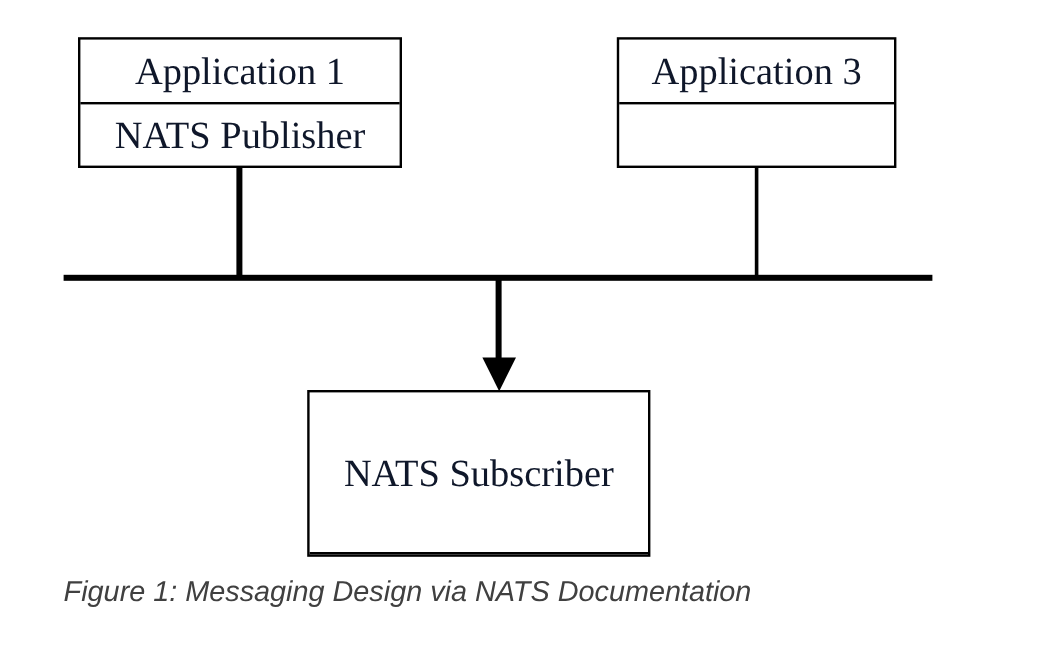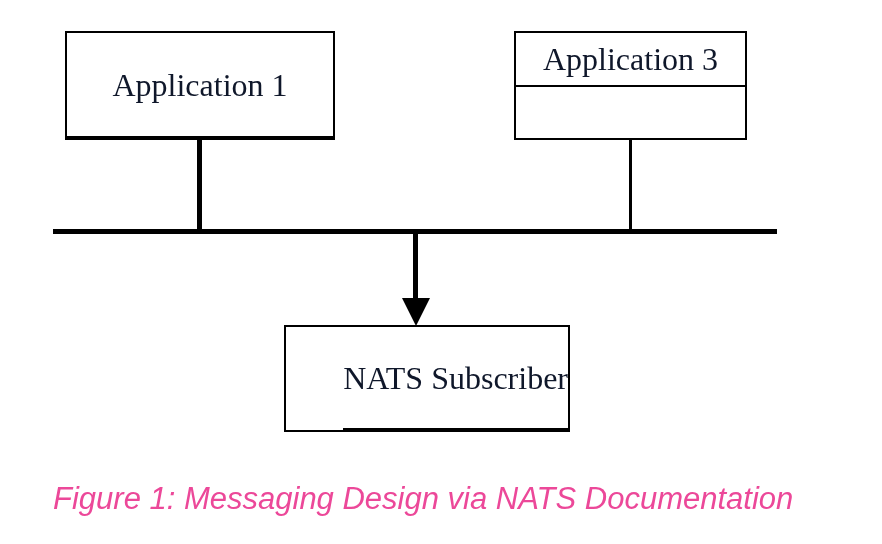--- a/index.html
+++ b/index.html
@@ -31,21 +31,21 @@
     font-size: 32px;
     color: #0f172a;
     white-space: nowrap;
     line-height: 1;
   }
   .node .cell.top {
     border-bottom: 2px solid #000000;
   }
   .node-app1 { left: 65px;  top: 31px;  width: 270px; height: 109px; }
   .node-app3 { left: 514px; top: 31px;  width: 233px; height: 109px; justify-content: center; }
-  .node-app2 { left: 284px; top: 325px; width: 286px; height: 107px; align-items: flex-end; }
+  .node-app2 { left: 256px; top: 325px; width: 286px; height: 139px; }
 
   .bus {
     position: absolute;
     left: 53px;
     top: 229px;
     width: 724px;
     height: 5px;
     background: #000000;
   }
   .connector {
@@ -73,33 +73,34 @@
     border-right: 14px solid transparent;
     border-top: 28px solid #000000;
   }
 
   .caption {
     position: absolute;
     left: 53px;
     top: 480px;
     font-family: "Liberation Sans", "DejaVu Sans", sans-serif;
     font-style: italic;
-    font-size: 31px;
-    color: #ec4899;
+    font-size: 24px;
+    color: #404040;
     white-space: nowrap;
     line-height: 1.2;
   }
 </style>
 </head>
 <body>
 
 <div class="canvas">
 
   <div class="node node-app1">
     <div class="cell top">Application 1</div>
+    <div class="cell">NATS Publisher</div>
   </div>
 
   <div class="node node-app3">
     <div class="cell top">Application 3</div>
     <div class="cell"></div>
   </div>
 
   <div class="connector connector-app1"></div>
   <div class="connector connector-app3"></div>
 

